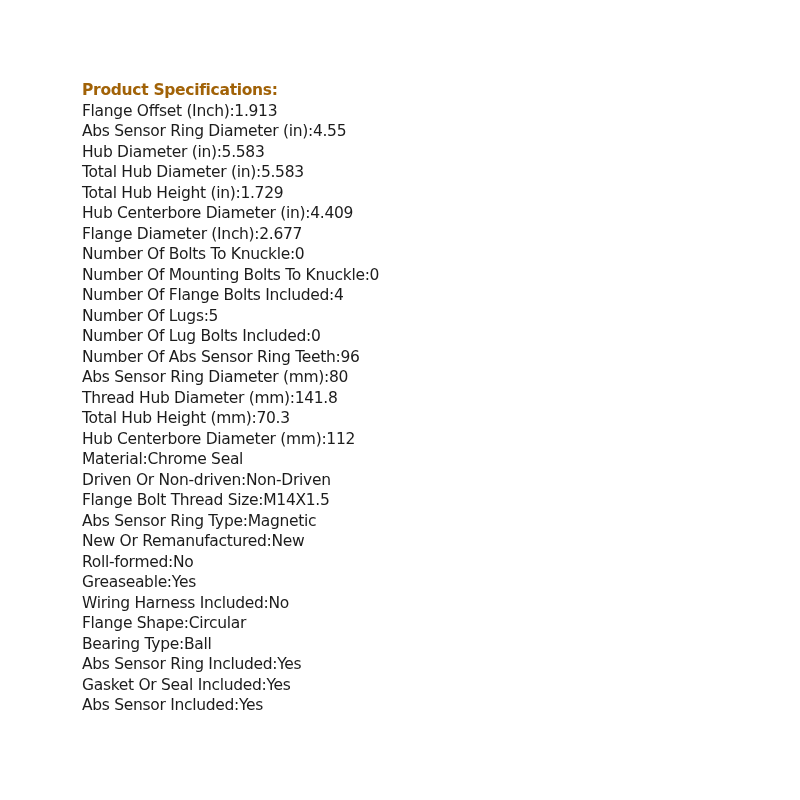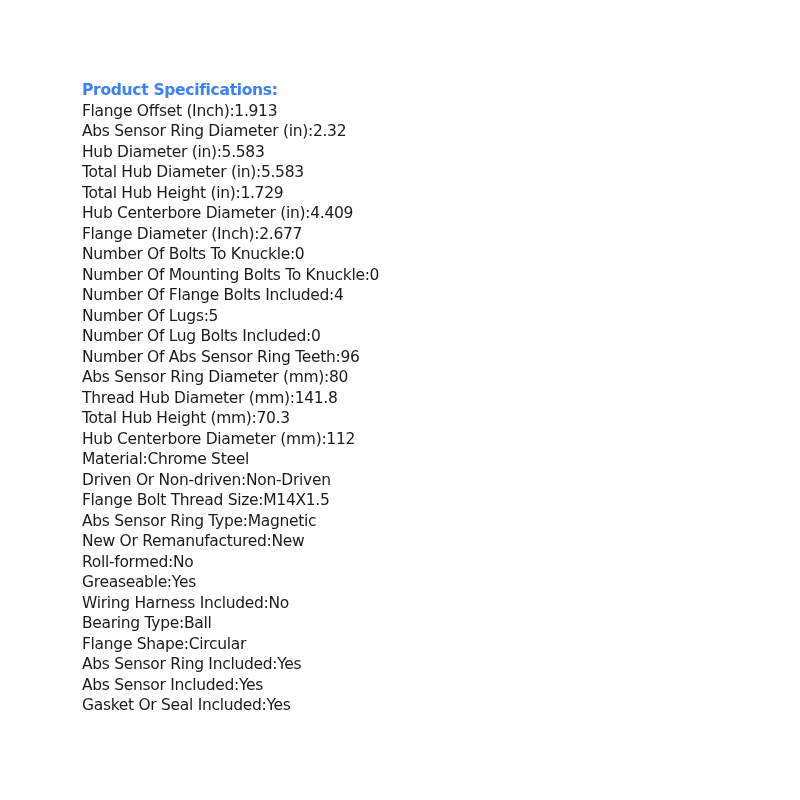--- a/index.html
+++ b/index.html
@@ -22,21 +22,21 @@
     width: 640px;
     font-size: 15.5px;
     line-height: 20.5px;
     letter-spacing: -0.3px;
   }
   .spec-title {
     margin: 0;
     font-size: 15.5px;
     line-height: 20.5px;
     font-weight: bold;
-    color: #3b82f6;
+    color: #a16207;
   }
   .spec-list {
     list-style: none;
     margin: 0;
     padding: 0;
   }
   .spec-row {
     margin: 0;
     padding: 0;
     white-space: nowrap;
@@ -47,21 +47,21 @@
   }
 </style>
 </head>
 <body>
 
 <main class="spec-block">
   <h2 class="spec-title">Product Specifications:</h2>
   <ul class="spec-list">
   <li class="spec-row"><span class="spec-label">Flange Offset (Inch):</span><span class="spec-value">1.913</span></li>
 
-  <li class="spec-row"><span class="spec-label">Abs Sensor Ring Diameter (in):</span><span class="spec-value">2.32</span></li>
+  <li class="spec-row"><span class="spec-label">Abs Sensor Ring Diameter (in):</span><span class="spec-value">4.55</span></li>
 
   <li class="spec-row"><span class="spec-label">Hub Diameter (in):</span><span class="spec-value">5.583</span></li>
 
   <li class="spec-row"><span class="spec-label">Total Hub Diameter (in):</span><span class="spec-value">5.583</span></li>
 
   <li class="spec-row"><span class="spec-label">Total Hub Height (in):</span><span class="spec-value">1.729</span></li>
 
   <li class="spec-row"><span class="spec-label">Hub Centerbore Diameter (in):</span><span class="spec-value">4.409</span></li>
 
   <li class="spec-row"><span class="spec-label">Flange Diameter (Inch):</span><span class="spec-value">2.677</span></li>
@@ -79,39 +79,39 @@
   <li class="spec-row"><span class="spec-label">Number Of Abs Sensor Ring Teeth:</span><span class="spec-value">96</span></li>
 
   <li class="spec-row"><span class="spec-label">Abs Sensor Ring Diameter (mm):</span><span class="spec-value">80</span></li>
 
   <li class="spec-row"><span class="spec-label">Thread Hub Diameter (mm):</span><span class="spec-value">141.8</span></li>
 
   <li class="spec-row"><span class="spec-label">Total Hub Height (mm):</span><span class="spec-value">70.3</span></li>
 
   <li class="spec-row"><span class="spec-label">Hub Centerbore Diameter (mm):</span><span class="spec-value">112</span></li>
 
-  <li class="spec-row"><span class="spec-label">Material:</span><span class="spec-value">Chrome Steel</span></li>
+  <li class="spec-row"><span class="spec-label">Material:</span><span class="spec-value">Chrome Seal</span></li>
 
   <li class="spec-row"><span class="spec-label">Driven Or Non-driven:</span><span class="spec-value">Non-Driven</span></li>
 
   <li class="spec-row"><span class="spec-label">Flange Bolt Thread Size:</span><span class="spec-value">M14X1.5</span></li>
 
   <li class="spec-row"><span class="spec-label">Abs Sensor Ring Type:</span><span class="spec-value">Magnetic</span></li>
 
   <li class="spec-row"><span class="spec-label">New Or Remanufactured:</span><span class="spec-value">New</span></li>
 
   <li class="spec-row"><span class="spec-label">Roll-formed:</span><span class="spec-value">No</span></li>
 
   <li class="spec-row"><span class="spec-label">Greaseable:</span><span class="spec-value">Yes</span></li>
 
   <li class="spec-row"><span class="spec-label">Wiring Harness Included:</span><span class="spec-value">No</span></li>
 
+  <li class="spec-row"><span class="spec-label">Flange Shape:</span><span class="spec-value">Circular</span></li>
+
   <li class="spec-row"><span class="spec-label">Bearing Type:</span><span class="spec-value">Ball</span></li>
-
-  <li class="spec-row"><span class="spec-label">Flange Shape:</span><span class="spec-value">Circular</span></li>
 
   <li class="spec-row"><span class="spec-label">Abs Sensor Ring Included:</span><span class="spec-value">Yes</span></li>
 
+  <li class="spec-row"><span class="spec-label">Gasket Or Seal Included:</span><span class="spec-value">Yes</span></li>
+
   <li class="spec-row"><span class="spec-label">Abs Sensor Included:</span><span class="spec-value">Yes</span></li>
-
-  <li class="spec-row"><span class="spec-label">Gasket Or Seal Included:</span><span class="spec-value">Yes</span></li>
 </ul>
 </main>
 
 </body></html>

